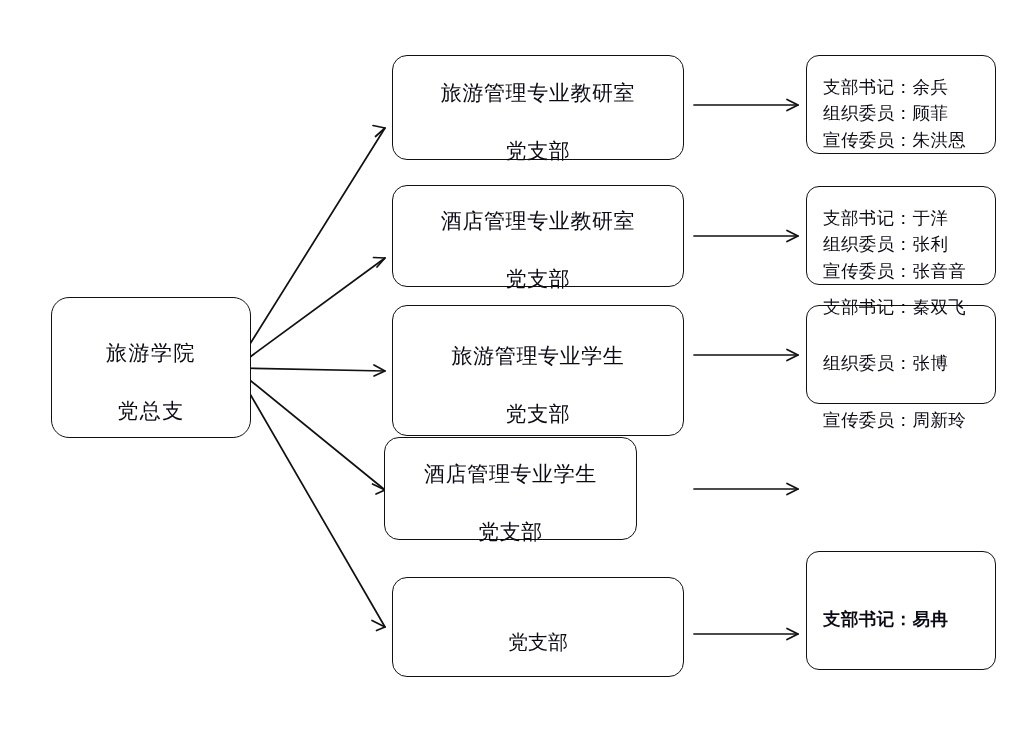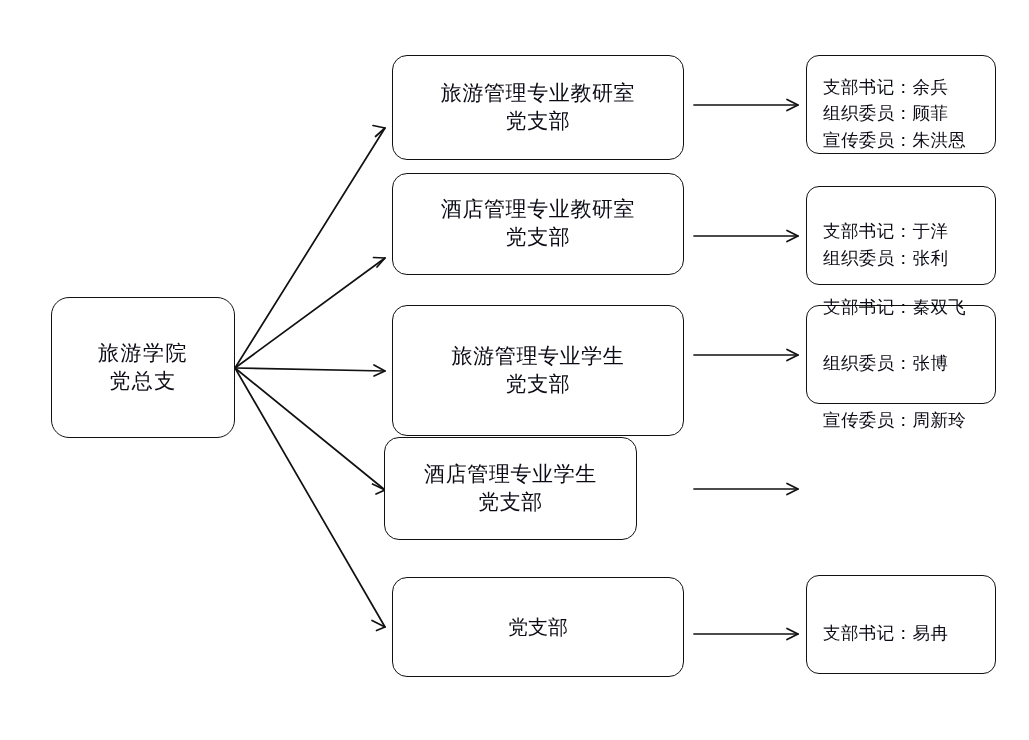--- a/index.html
+++ b/index.html
@@ -36,20 +36,21 @@
     color: #0b0b16;
   }
   .root-node {
     border-radius: 18px;
   }
   .node-line {
     display: block;
     white-space: nowrap;
     line-height: 1.32;
     letter-spacing: 0.5px;
+    margin-top: 30px;
   }
   .root-node .node-line {
     font-size: 21px;
     letter-spacing: 1.5px;
   }
   .branch-node .node-line {
     font-size: 21px;
     letter-spacing: 0.6px;
   }
   .branch-node.narrow .node-line {
@@ -104,59 +105,60 @@
       <path d="M787,349.5 L798,355 L787,360.5" stroke-linejoin="round"></path>
 
       <path d="M694,489 L798,489"></path>
       <path d="M787,483.5 L798,489 L787,494.5" stroke-linejoin="round"></path>
 
       <path d="M694,634 L798,634"></path>
       <path d="M787,628.5 L798,634 L787,639.5" stroke-linejoin="round"></path>
     </g>
   </svg>
 
-  <div class="node root-node" style="left:51px; top:297px; width:184px; height:141px;">
+  <div class="node root-node" style="left:51px; top:297px; width:200px; height:141px;">
     <span class="node-line">旅游学院</span>
     <span class="node-line">党总支</span>
   </div>
 
   <div class="node branch-node" style="left:392px; top:55px; width:292px; height:105px;">
     <span class="node-line">旅游管理专业教研室</span>
     <span class="node-line">党支部</span>
   </div>
   <div class="node detail-node" style="left:806px; top:55px; width:190px; height:99px;">
     <span class="detail-line"><span>支部书记：</span><span>余兵</span></span>
     <span class="detail-line"><span>组织委员：</span><span>顾菲</span></span>
     <span class="detail-line"><span>宣传委员：</span><span>朱洪恩</span></span>
   </div>
 
-  <div class="node branch-node" style="left:392px; top:173px; width:292px; height:102px;">
+  <div class="node branch-node" style="left:392px; top:185px; width:292px; height:102px;">
     <span class="node-line">酒店管理专业教研室</span>
     <span class="node-line">党支部</span>
   </div>
   <div class="node detail-node" style="left:806px; top:186px; width:190px; height:99px;">
     <span class="detail-line"><span>支部书记：</span><span>于洋</span></span>
     <span class="detail-line"><span>组织委员：</span><span>张利</span></span>
+    <span class="detail-line"><span>宣传委员：</span><span>张音音</span></span>
   </div>
 
   <div class="node branch-node" style="left:392px; top:305px; width:292px; height:131px;">
     <span class="node-line">旅游管理专业学生</span>
     <span class="node-line">党支部</span>
   </div>
   <div class="node detail-node" style="left:806px; top:305px; width:190px; height:99px;gap:30px;">
     <span class="detail-line"><span>支部书记：</span><span>秦双飞</span></span>
     <span class="detail-line"><span>组织委员：</span><span>张博</span></span>
     <span class="detail-line"><span>宣传委员：</span><span>周新玲</span></span>
   </div>
 
   <div class="node branch-node" style="left:384px; top:437px; width:253px; height:103px;">
     <span class="node-line">酒店管理专业学生</span>
     <span class="node-line">党支部</span>
   </div>
 
   <div class="node branch-node narrow" style="left:392px; top:577px; width:292px; height:100px;">
     <span class="node-line">党支部</span>
   </div>
-  <div class="node detail-node" style="left:806px; top:575px; width:190px; height:99px;">
+  <div class="node detail-node" style="left:806px; top:551px; width:190px; height:119px;font-weight:bold;">
     <span class="detail-line"><span>支部书记：</span><span>易冉</span></span>
   </div>
 
 </div>
 
 </body></html>

